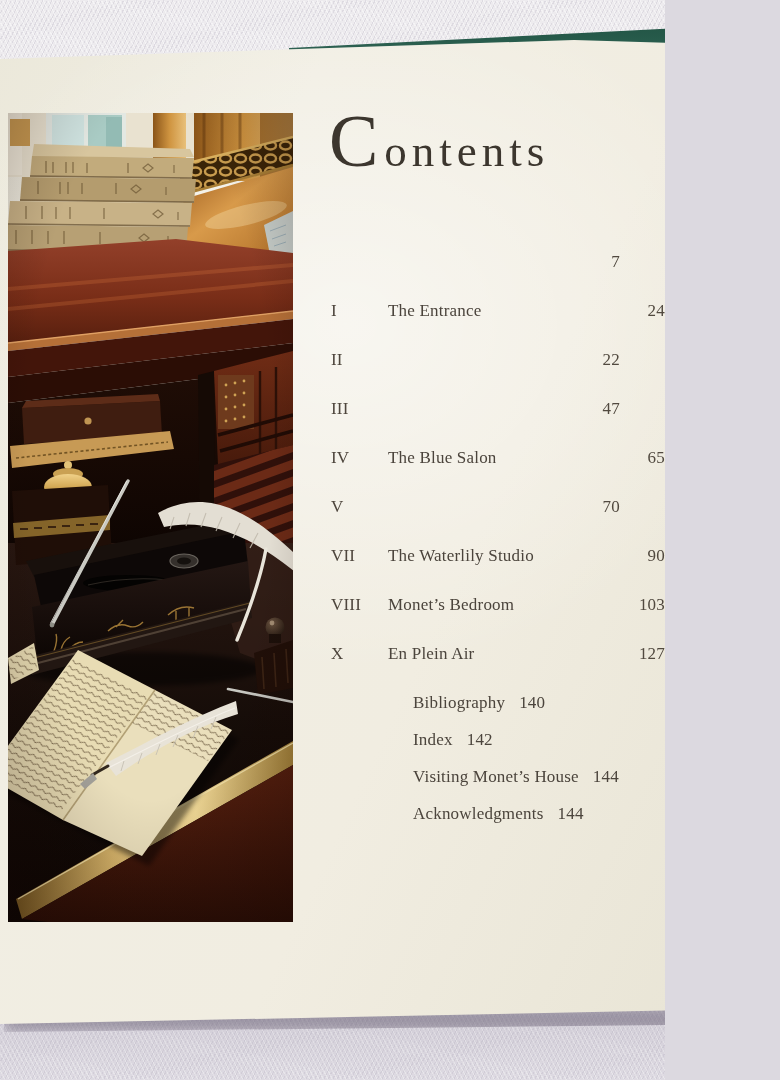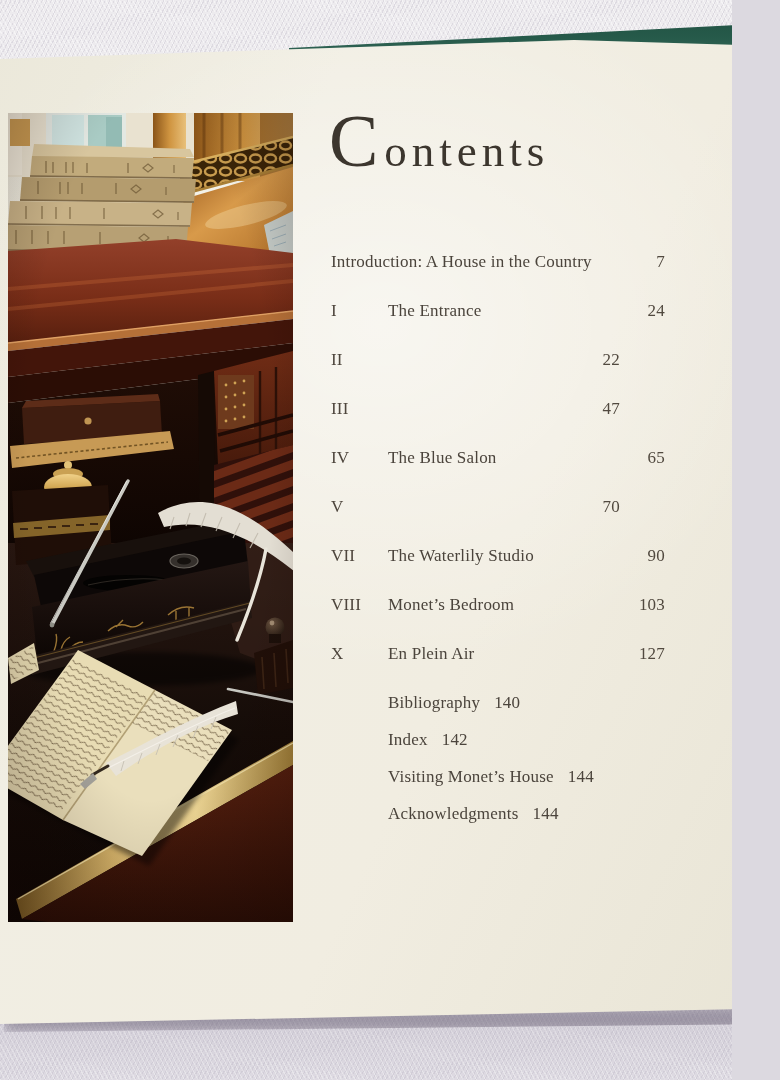--- a/index.html
+++ b/index.html
@@ -1,16 +1,16 @@
 <!DOCTYPE html>
 <html><head>
 <meta charset="utf-8">
 <style>
   html,body{margin:0;padding:0;background:#dcd9e0;}
-  .stage{position:relative;width:732px;height:1080px;overflow:hidden;
+  .stage{position:relative;width:665px;height:1080px;overflow:hidden;
     font-family:"Liberation Serif","DejaVu Serif",serif;}
   
   .fabric{position:absolute;inset:0;
     background:
       repeating-linear-gradient(63deg, rgba(255,255,255,.45) 0 1px, rgba(0,0,0,0) 1px 4px),
       repeating-linear-gradient(-63deg, rgba(196,191,204,.38) 0 1px, rgba(0,0,0,0) 1px 4px),
       linear-gradient(180deg,#edebee 0%,#eae7ec 55%,#dedbe3 80%,#e4e1e8 100%);}
   .fabric-shade{position:absolute;left:0;top:930px;width:780px;height:150px;
     background:linear-gradient(180deg,rgba(148,140,158,0) 0%,rgba(148,140,158,.25) 45%,rgba(148,140,158,.08) 100%);}
   
@@ -33,21 +33,21 @@
   .heading{position:absolute;left:329px;top:104px;color:#3c362e;line-height:1;white-space:nowrap;}
   .heading .cap{font-size:74px;letter-spacing:6px;}
   .heading .rest{font-size:45px;letter-spacing:5px;}
   
   .toc{position:absolute;left:331px;top:250px;width:334px;color:#4b443c;
     font-size:17px;line-height:23px;letter-spacing:.2px;}
   .row{display:grid;grid-template-columns:57px 1fr 45px;height:23px;margin-bottom:26px;white-space:nowrap;}
   .row.intro{grid-template-columns:1fr 45px;}
   .num{color:#4e463d;}
   .pg{text-align:right;color:#51493f;}
-  .bm{display:flex;gap:14px;margin-left:57px;height:23px;margin-bottom:14px;white-space:nowrap;}
+  .bm{display:flex;gap:14px;margin-left:82px;height:23px;margin-bottom:14px;white-space:nowrap;}
 </style>
 </head>
 <body>
 
 <div class="stage">
   <div class="fabric"></div>
   <div class="fabric-shade"></div>
   <div class="cover"></div>
   <div class="page-shadow"></div>
   <div class="page"></div>
@@ -285,21 +285,20 @@
     </g>
 
     <rect x="0" y="0" width="285" height="809" fill="url(#vig)"></rect>
   </svg>
   </div>
 
   <div class="heading"><span class="cap">C</span><span class="rest">ontents</span></div>
 
   <div class="toc">
     <div class="row intro">
-      <span>Introduction: A House in the Country</span>
       <span class="pg">7</span>
     </div>
     <div class="row">
       <span class="num">I</span>
       <span>The Entrance</span>
       <span class="pg">24</span>
     </div>
     <div class="row">
       <span class="num">II</span>
       <span class="pg">22</span>

